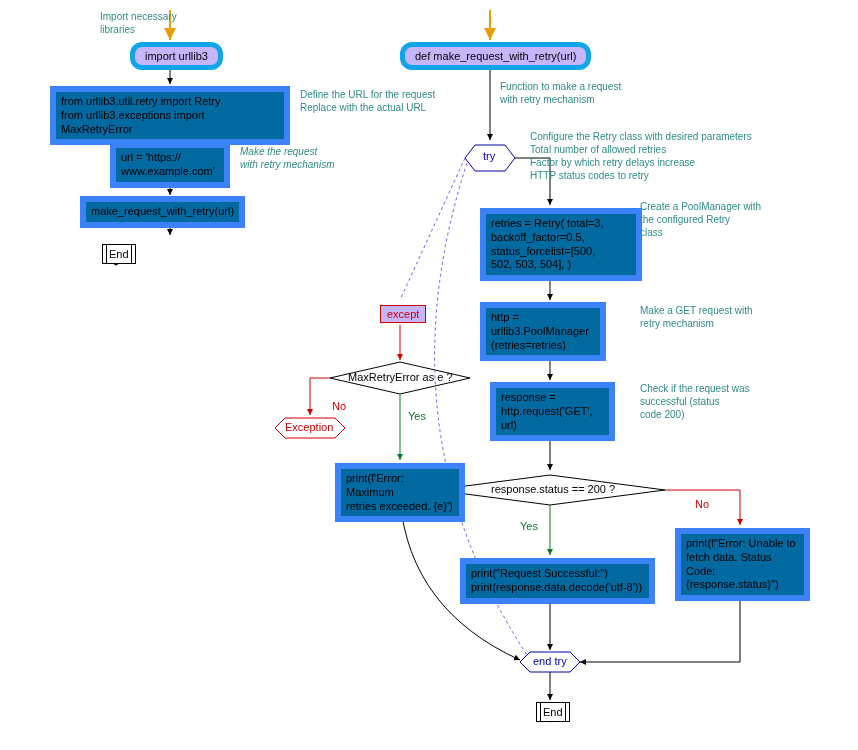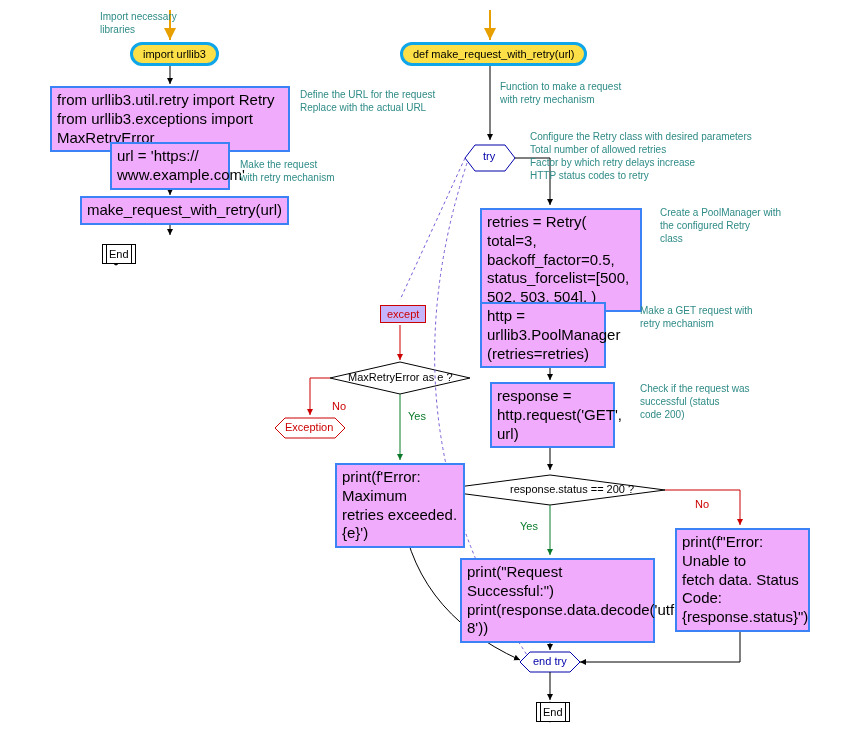--- a/index.html
+++ b/index.html
@@ -13,38 +13,38 @@
     position: relative;
     overflow: hidden;
   }
   svg {
     position: absolute;
     top: 0;
     left: 0;
   }
   .box {
     position: absolute;
-    border: 2px solid #3b82f6;
-    background: #f0abfc;
+    border: 6px solid #3b82f6;
+    background: #0369a1;
     padding: 3px 5px;
-    font-size: 15px;
+    font-size: 11px;
     line-height: 1.25;
     box-sizing: border-box;
   }
   .comment {
     position: absolute;
     color: #2e8b87;
     font-size: 10px;
     line-height: 1.3;
   }
   .fn-header {
     position: absolute;
-    border: 3px solid #0ea5e9;
+    border: 5px solid #0ea5e9;
     border-radius: 12px;
-    background: #fde047;
+    background: #c4b5fd;
     padding: 3px 10px;
     font-size: 11px;
   }
   .end-box {
     position: absolute;
     border: 1px solid #000;
     background: #fff;
     padding: 3px 6px;
     font-size: 11px;
   }
@@ -167,54 +167,54 @@
 
 <div class="comment" style="left: 100px; top: 10px; white-space: pre-line;">Import necessary
 libraries</div>
 <div class="fn-header" style="left: 130px; top: 42px; white-space: pre-line;">import urllib3</div>
 <div class="box" style="left: 50px; top: 86px; width: 240px; white-space: pre-line;">from urllib3.util.retry import Retry
 from urllib3.exceptions import MaxRetryError</div>
 <div class="comment" style="left: 300px; top: 88px; white-space: pre-line;">Define the URL for the request
 Replace with the actual URL</div>
 <div class="box" style="left: 110px; top: 142px; width: 120px; white-space: pre-line;">url = 'https://
 www.example.com'</div>
-<div class="comment" style="left: 240px; top: 158px; white-space: pre-line;">Make the request
+<div class="comment" style="left: 240px; top: 145px; white-space: pre-line; font-style: italic;">Make the request
 with retry mechanism</div>
 <div class="box" style="left: 80px; top: 196px; white-space: pre-line;">make_request_with_retry(url)</div>
 <div class="end-box" style="left: 102px; top: 244px; white-space: pre-line;">End</div>
 
 <div class="fn-header" style="left: 400px; top: 42px; white-space: pre-line;">def make_request_with_retry(url)</div>
 <div class="comment" style="left: 500px; top: 80px; white-space: pre-line;">Function to make a request
 with retry mechanism</div>
 <div class="try-text" style="left: 483px; top: 150px; white-space: pre-line;">try</div>
 <div class="comment" style="left: 530px; top: 130px; white-space: pre-line;">Configure the Retry class with desired parameters
 Total number of allowed retries
 Factor by which retry delays increase
 HTTP status codes to retry</div>
 
 <div class="box" style="left: 480px; top: 208px; width: 162px; white-space: pre-line;">retries = Retry( total=3,
 backoff_factor=0.5,
 status_forcelist=[500,
 502, 503, 504], )</div>
-<div class="comment" style="left: 640px; top: 206px; white-space: pre-line; margin-left: 20px;">Create a PoolManager with
+<div class="comment" style="left: 640px; top: 200px; white-space: pre-line;">Create a PoolManager with
 the configured Retry
 class</div>
 
 <div class="box" style="left: 480px; top: 302px; width: 126px; white-space: pre-line;">http = urllib3.PoolManager
 (retries=retries)</div>
 <div class="comment" style="left: 640px; top: 304px; white-space: pre-line;">Make a GET request with
 retry mechanism</div>
 
 <div class="box" style="left: 490px; top: 382px; width: 125px; white-space: pre-line;">response =
 http.request('GET', url)</div>
 <div class="comment" style="left: 640px; top: 382px; white-space: pre-line;">Check if the request was
 successful (status
 code 200)</div>
 
-<div class="cond-text" style="left: 482px; top: 483px; white-space: pre-line; padding-left: 28px;">response.status == 200 ?</div>
+<div class="cond-text" style="left: 463px; top: 483px; white-space: pre-line; padding-left: 28px;">response.status == 200 ?</div>
 <div class="yesno yes" style="left: 520px; top: 520px; white-space: pre-line;">Yes</div>
 <div class="yesno no" style="left: 695px; top: 498px; white-space: pre-line;">No</div>
 
 <div class="box" style="left: 460px; top: 558px; width: 195px; white-space: pre-line;">print("Request Successful:")
 print(response.data.decode('utf-8'))</div>
 <div class="box" style="left: 675px; top: 528px; width: 135px; white-space: pre-line;">print(f"Error: Unable to
 fetch data. Status Code:
 {response.status}")</div>
 
 <div class="kw-except" style="left: 380px; top: 305px; white-space: pre-line;">except</div>

